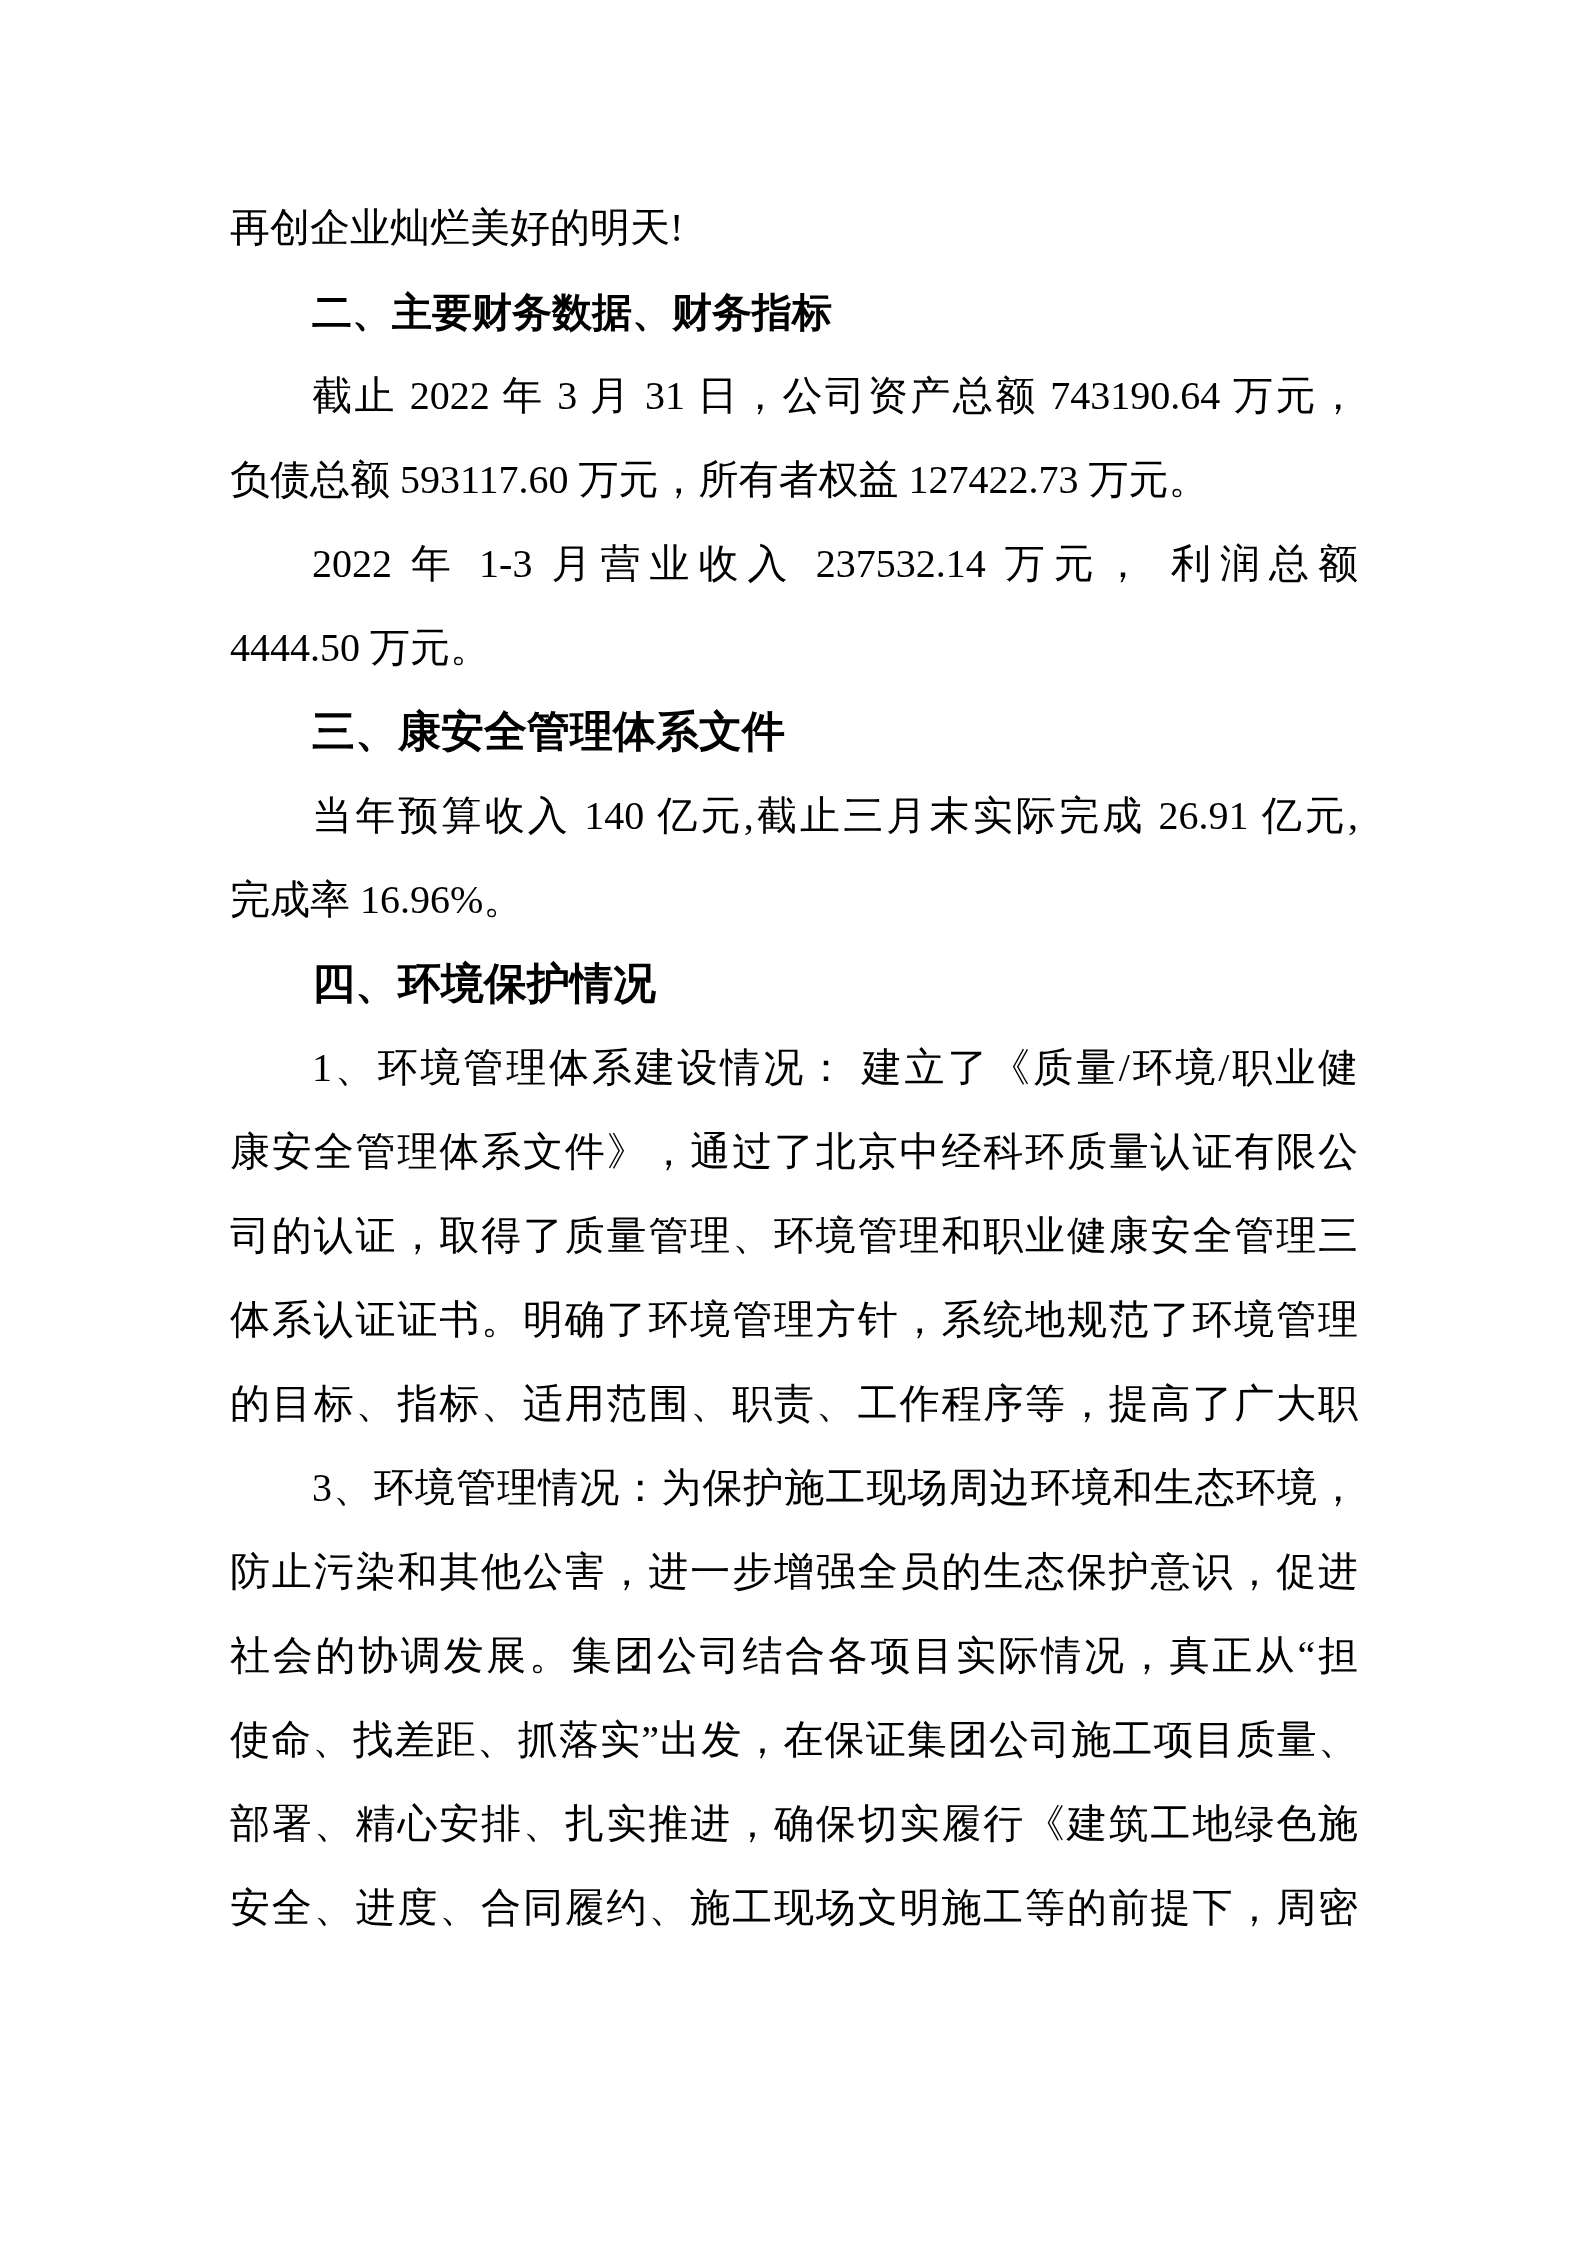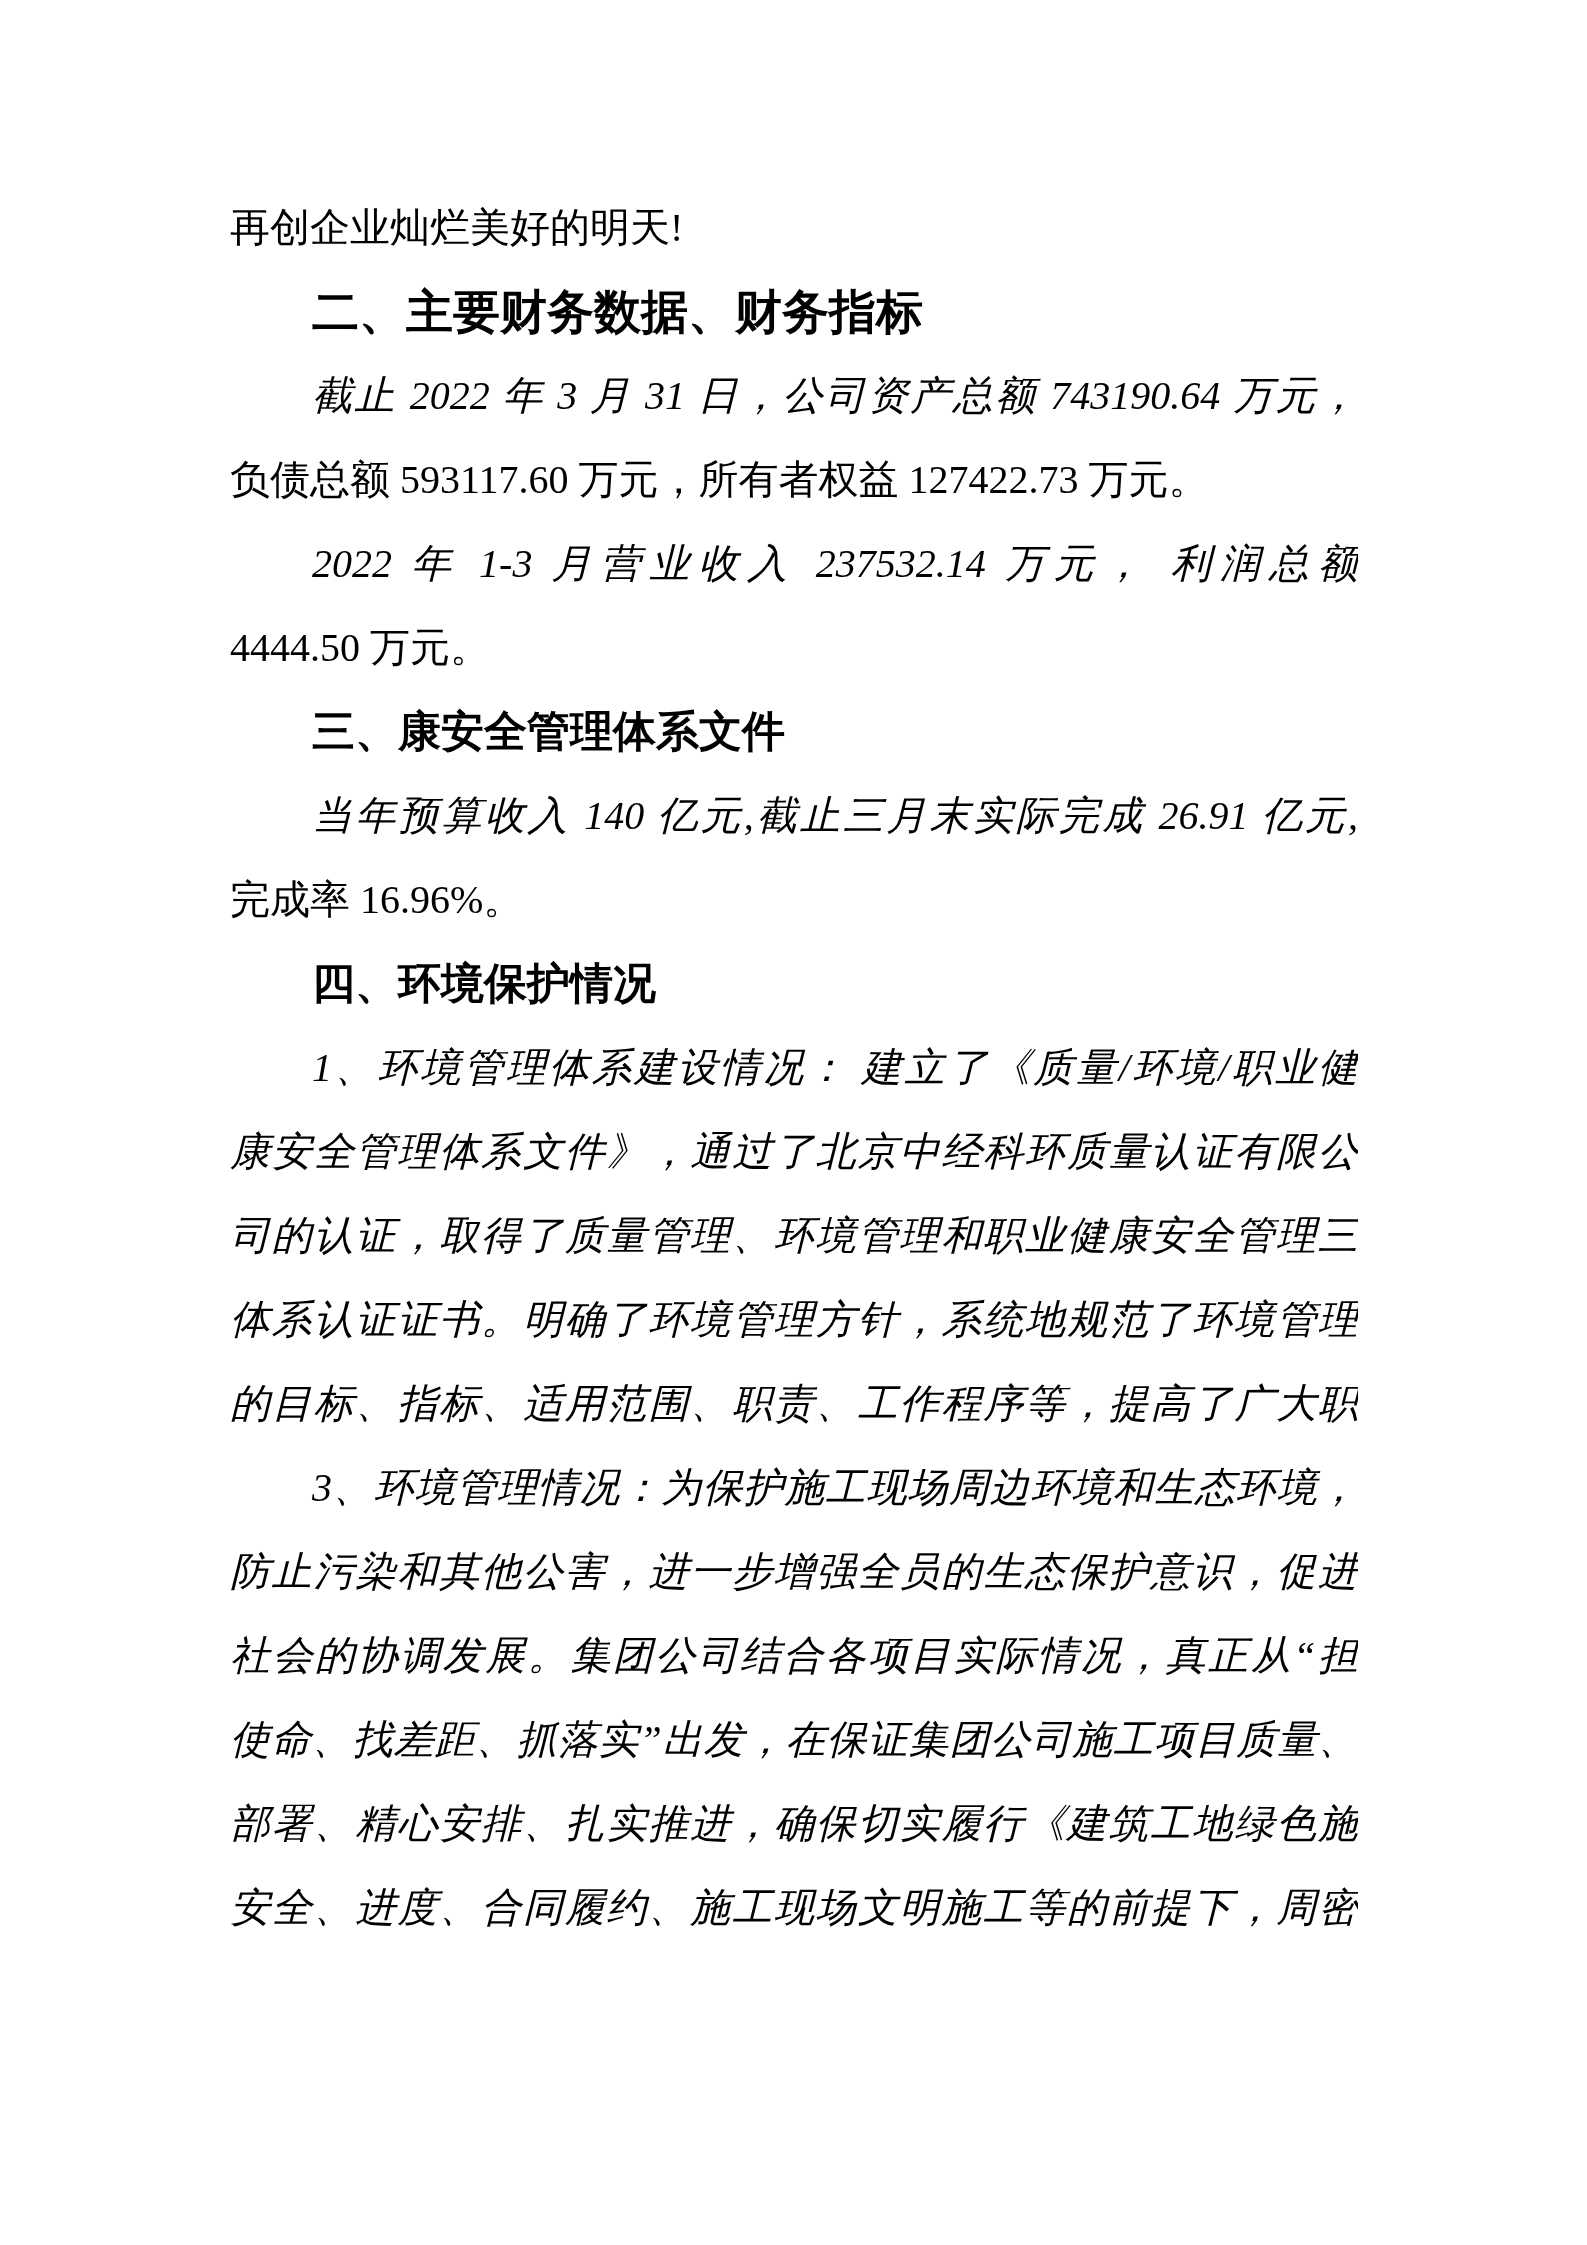--- a/index.html
+++ b/index.html
@@ -29,26 +29,25 @@
     color: #000000;
     text-align: justify;
     text-align-last: left;
     overflow: hidden;
   }
   .line.indent {
     text-indent: 82px;
   }
   .line.stretch {
     text-align-last: justify;
-    font-style: italic;
   }
   .line.heading-hei {
     font-family: "Liberation Sans", "DejaVu Sans", sans-serif;
     font-weight: 900;
-    font-size: 47px;
+    font-size: 40px;
   }
   .line.heading-song {
     font-family: "Liberation Serif", "DejaVu Serif", serif;
     font-weight: 700;
     font-size: 43px;
   }
 </style>
 </head>
 <body>
 

